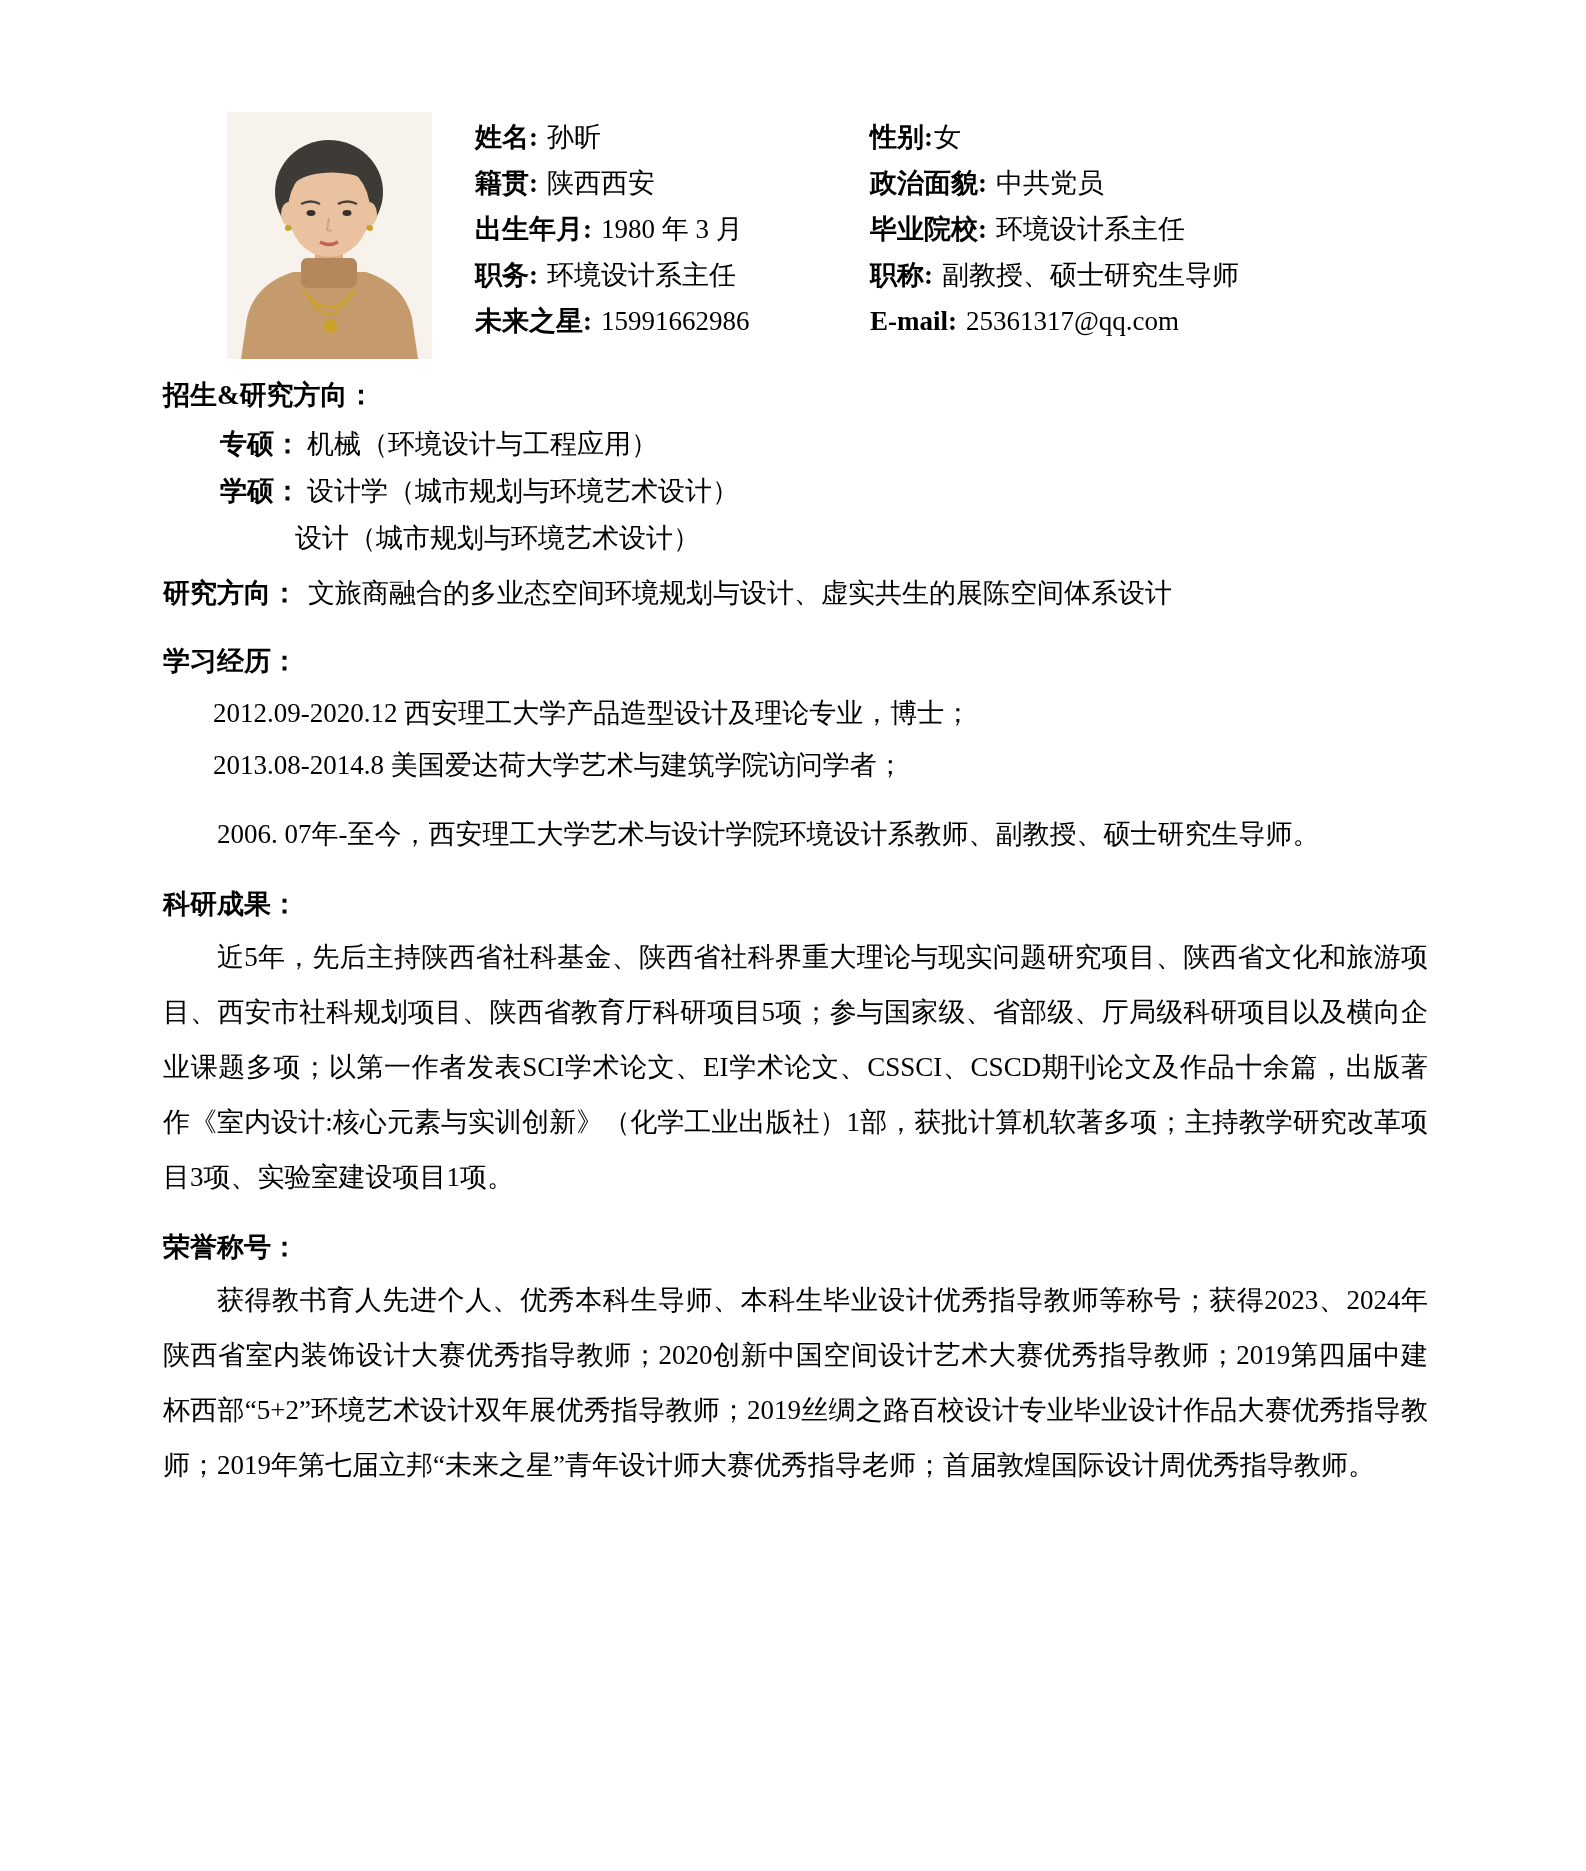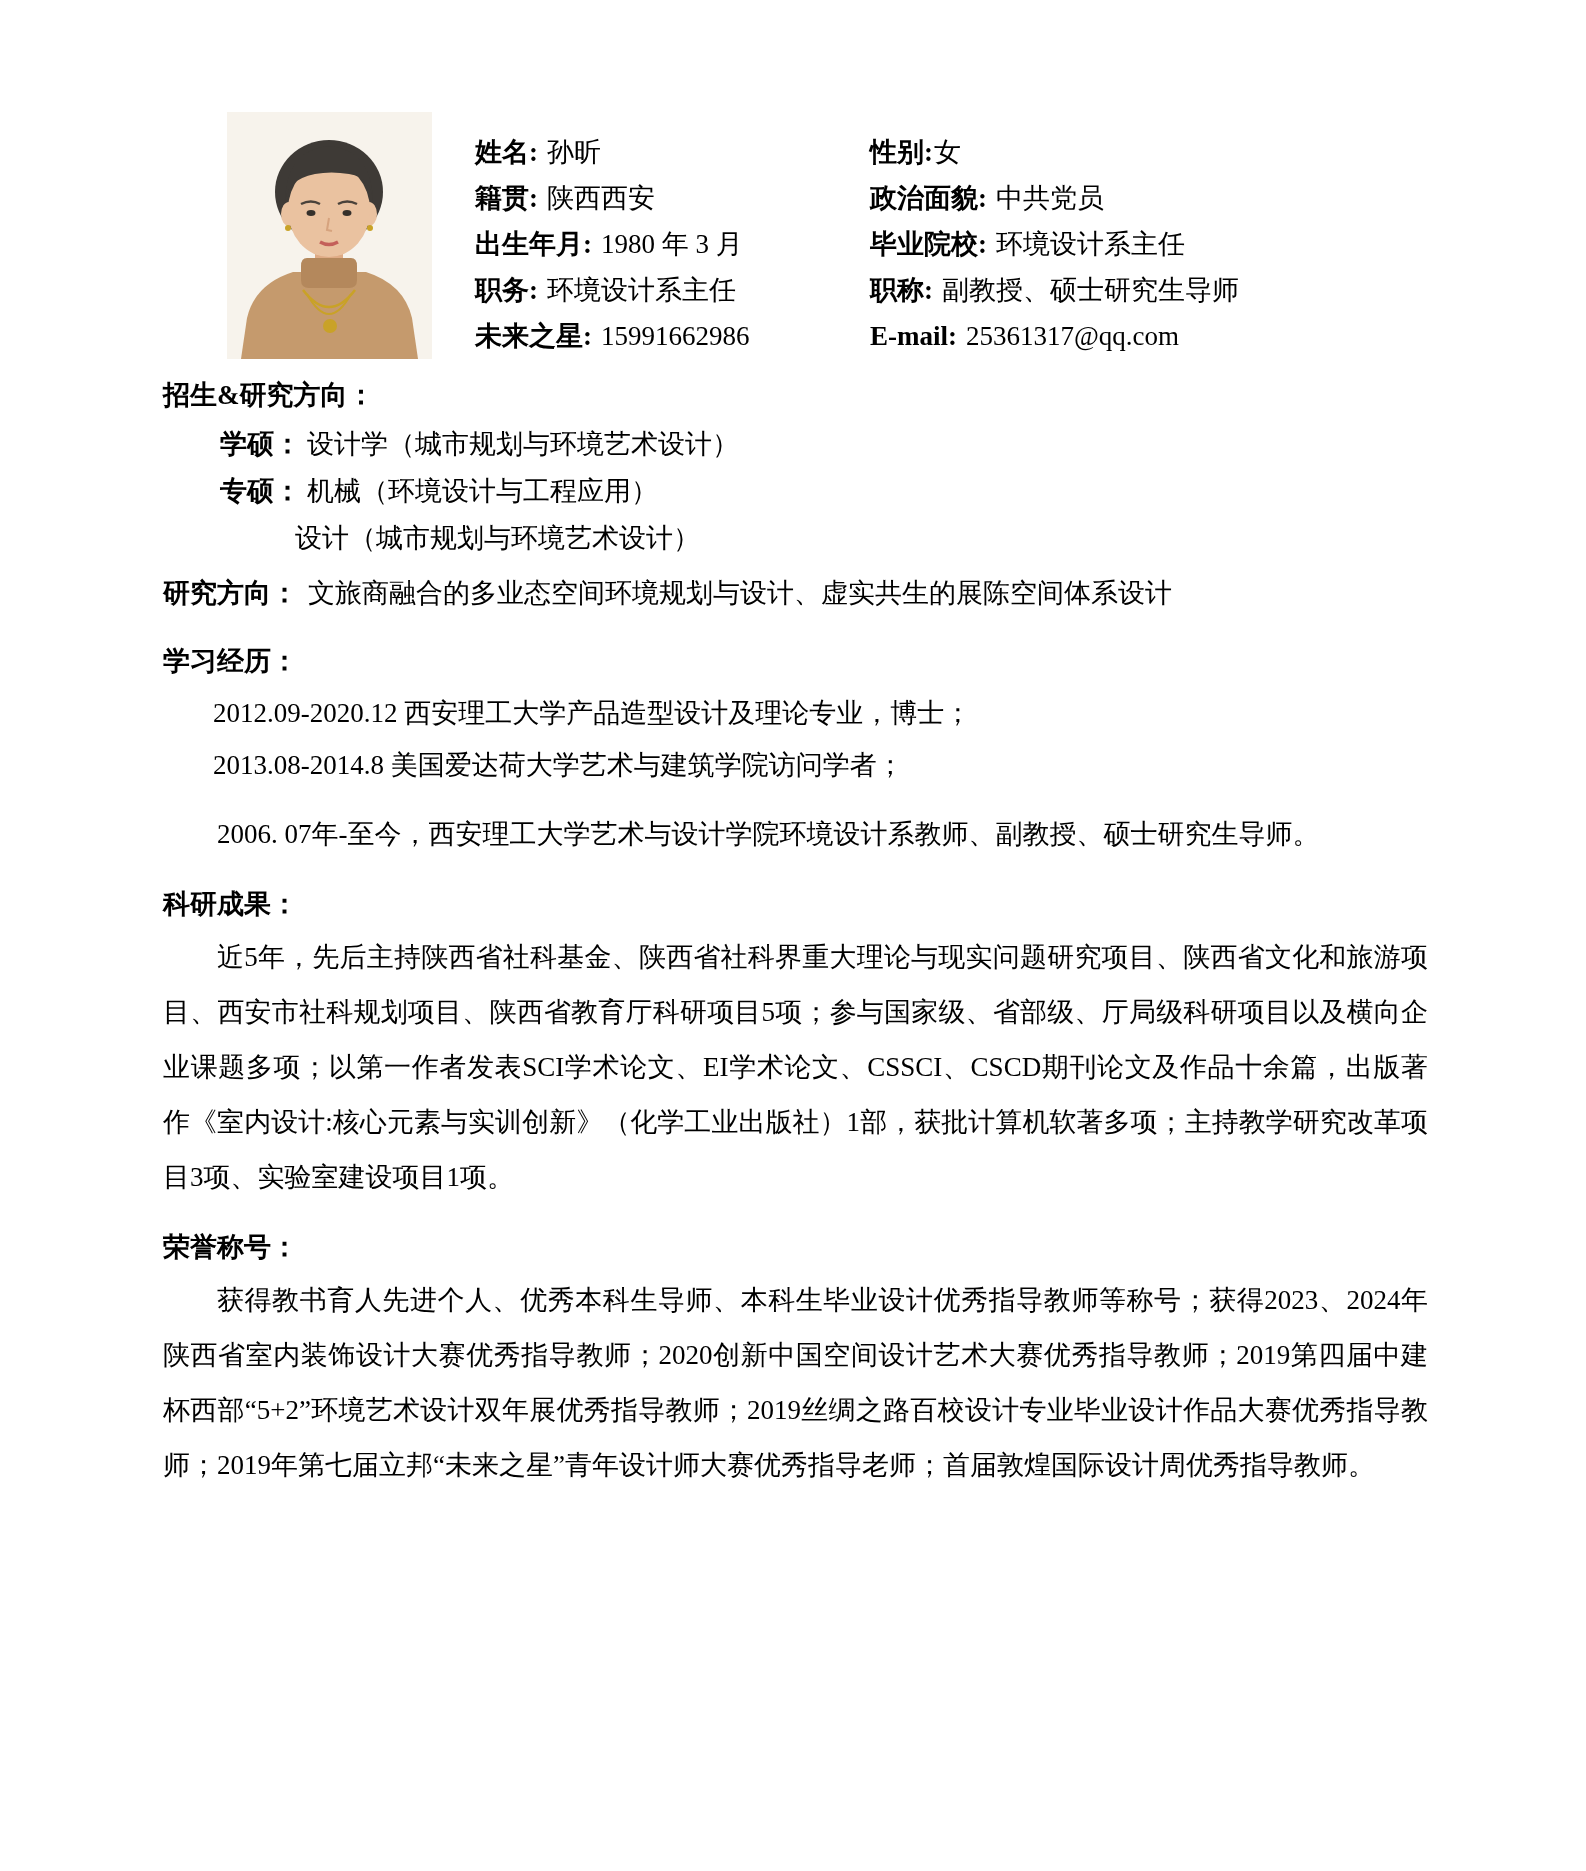--- a/index.html
+++ b/index.html
@@ -10,21 +10,21 @@
     margin: 0 auto;
     background: var(--page-bg, #ffffff);
     color: var(--text, #000000);
     font-family: "Liberation Serif", "DejaVu Serif", serif;
     font-size: 27px;
     overflow: hidden;
   }
   .content { padding: 112px 158px 0 163px; }
 
   
-  .header { display: flex; align-items: flex-end; margin-bottom: 10px; }
+  .header { display: flex; align-items: flex-start; margin-bottom: 10px; }
   .photo {
     flex: 0 0 auto;
     width: 205px; height: 247px;
     margin-left: 64px;
     background: var(--photo-bg, #f7f4ee);
     overflow: hidden;
   }
   .photo svg { display: block; width: 100%; height: 100%; }
   .fields { flex: 1; display: flex; padding-left: 43px; padding-top: 2px; }
   .col { display: flex; flex-direction: column; }
@@ -131,24 +131,24 @@
           <div class="field-row">
             <span class="lbl">E-mail:</span><span class="val">25361317@qq.com</span>
           </div>
         </div>
       </div>
     </div>
 
     <div class="section-admissions">
       <div class="heading">招生&amp;研究方向：</div>
       <div class="adm-row indent1">
-        <span class="lbl">学硕：</span><span>设计学（城市规划与环境艺术设计）</span>
+        <span class="lbl">专硕：</span><span>机械（环境设计与工程应用）</span>
       </div>
       <div class="adm-row indent1">
-        <span class="lbl">专硕：</span><span>机械（环境设计与工程应用）</span>
+        <span class="lbl">学硕：</span><span>设计学（城市规划与环境艺术设计）</span>
       </div>
       <div class="adm-row indent2">
         <span>设计（城市规划与环境艺术设计）</span>
       </div>
       <div class="research-row">
         <span class="lbl">研究方向：</span><span>文旅商融合的多业态空间环境规划与设计、虚实共生的展陈空间体系设计</span>
       </div>
     </div>
 
     <div class="section">

